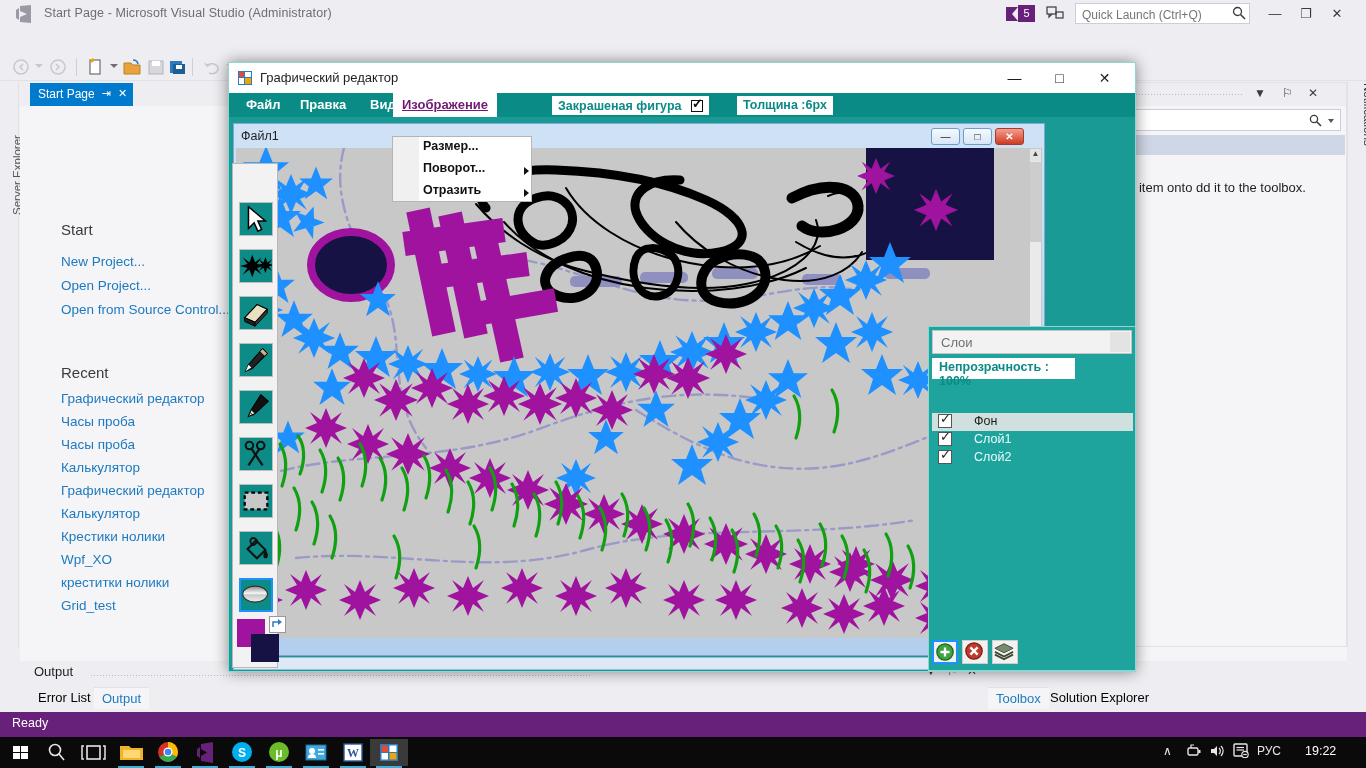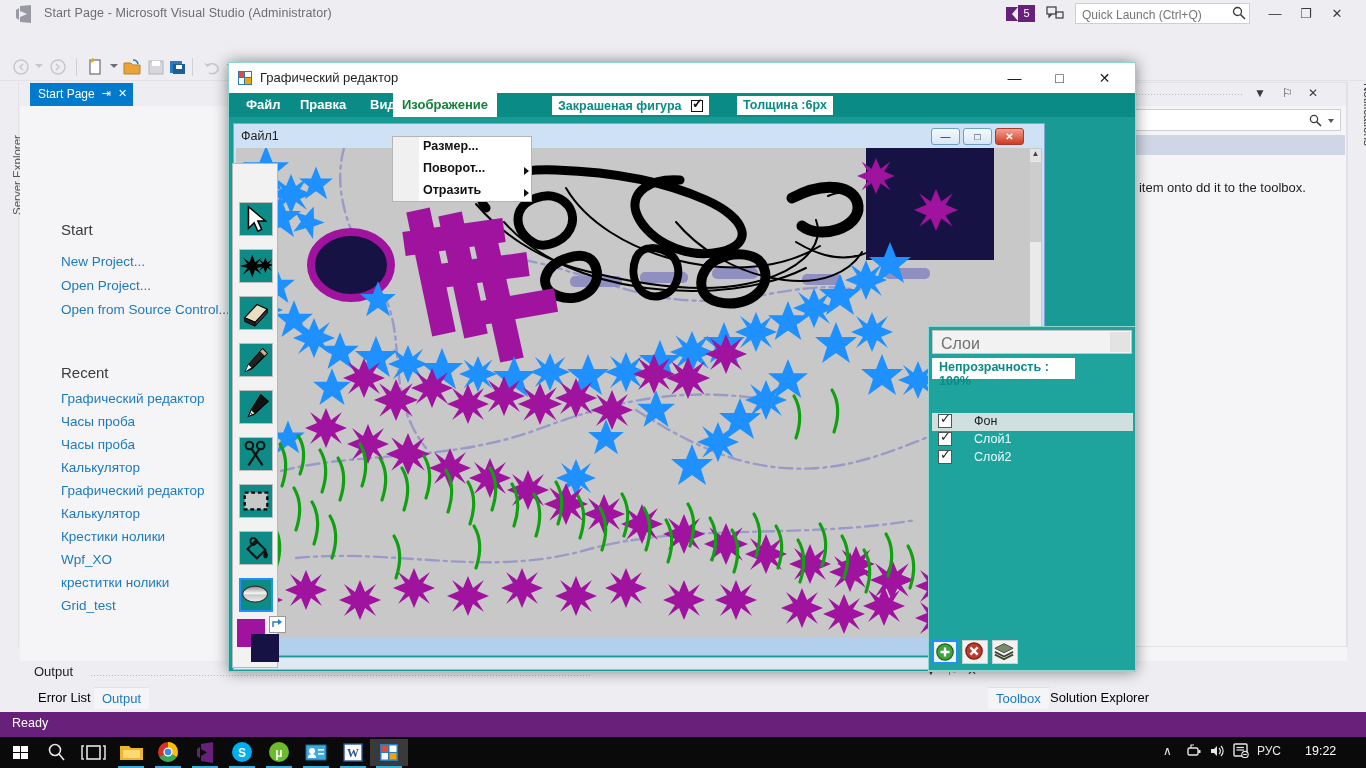--- a/index.html
+++ b/index.html
@@ -146,21 +146,21 @@
   .gw-ico { position:absolute; left:9px; top:8px; width:14px; height:14px; }
   .gw-title { position:absolute; left:31px; top:7px; font-size:13px; color:#1e1e1e; }
   .gw-btn { position:absolute; top:0; width:45px; height:30px; text-align:center; line-height:30px; font-size:14px; color:#1e1e1e; cursor:default; }
   .gw-min { left:763px; } .gw-max { left:808px; } .gw-close { left:853px; }
 
   .gw-menubar { position:absolute; left:0; top:30px; width:906px; height:24px; background:#0b8b86; }
   .gw-mi {
     position:absolute; top:0; height:24px; padding:4px 9px 0 9px;
     font-size:13px; font-weight:bold; color:#fff; cursor:default;
   }
-  .gw-mi.open { background:#fff; color:#15803d; }
+  .gw-mi.open { background:#fff; color:#701a75;text-decoration:underline; }
   .gw-optbox {
     position:absolute; top:3px; height:19px; background:#fff; color:#0b8b86;
     font-size:12.5px; font-weight:bold; padding:2px 6px 0 6px; white-space:nowrap;
   }
   .gw-chk { display:inline-block; width:12px; height:12px; border:1.5px solid #111; position:relative; top:2px; margin-left:6px; background:#fff; }
   .gw-chk:after { content:"✓"; position:absolute; left:0px; top:-5px; font-size:13px; color:#111; }
 
   
   .gw-menu {
     position:absolute; left:164px; top:54px; width:140px; height:66px;
@@ -207,21 +207,21 @@
 
   
   .layers {
     position:absolute; left:928px; top:326px; width:208px; height:345px;
     background:#1fa39d; border:1px solid #8fd6d2;
   }
   .lay-combo {
     position:absolute; left:3px; top:3px; width:200px; height:24px;
     background:#f2f2f2; border:1px solid #c5c5c5;
   }
-  .lay-combo .txt { position:absolute; left:8px; top:4px; font-size:16px; color:#707070; }
+  .lay-combo .txt { position:absolute; left:8px; top:4px; font-size:13px; color:#707070; }
   .lay-combo .btn { position:absolute; right:1px; top:1px; width:20px; height:20px; background:#e3e3e3; }
   .lay-opacity {
     position:absolute; left:3px; top:31px; width:143px; height:21px; background:#fff;
     color:#0b8b86; font-size:12.5px; font-weight:bold; padding:2px 0 0 7px;
   }
   .lay-header { position:absolute; left:3px; top:62px; width:201px; height:22px; background:#fff; }
   .lay-header .t { position:absolute; left:7px; top:3px; font-size:12.5px; color:#1e1e1e; }
   .lay-row { position:absolute; left:3px; width:201px; height:18px; }
   .lay-row .cb { position:absolute; left:6px; top:1px; width:14px; height:14px; background:#fff; border:1px solid #555; }
   .lay-row .cb:after { content:"✓"; position:absolute; left:1px; top:-4px; font-size:13px; color:#222; }

